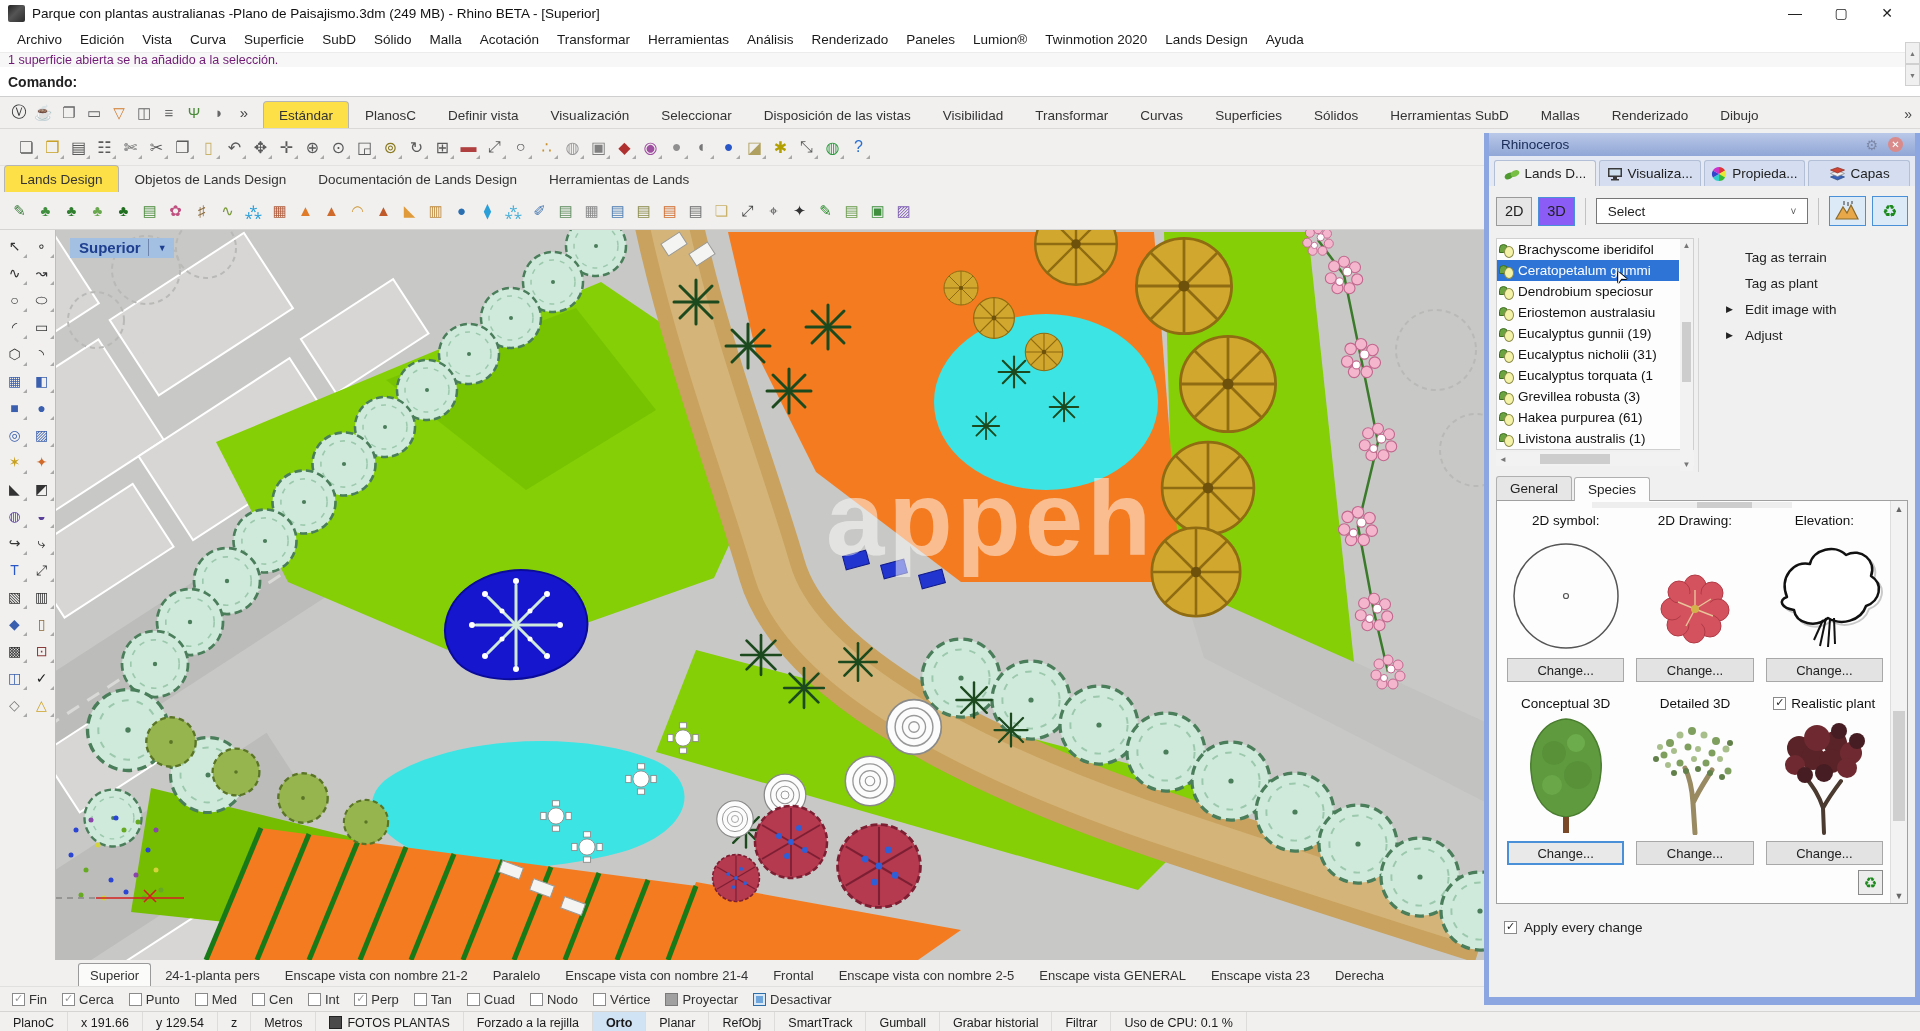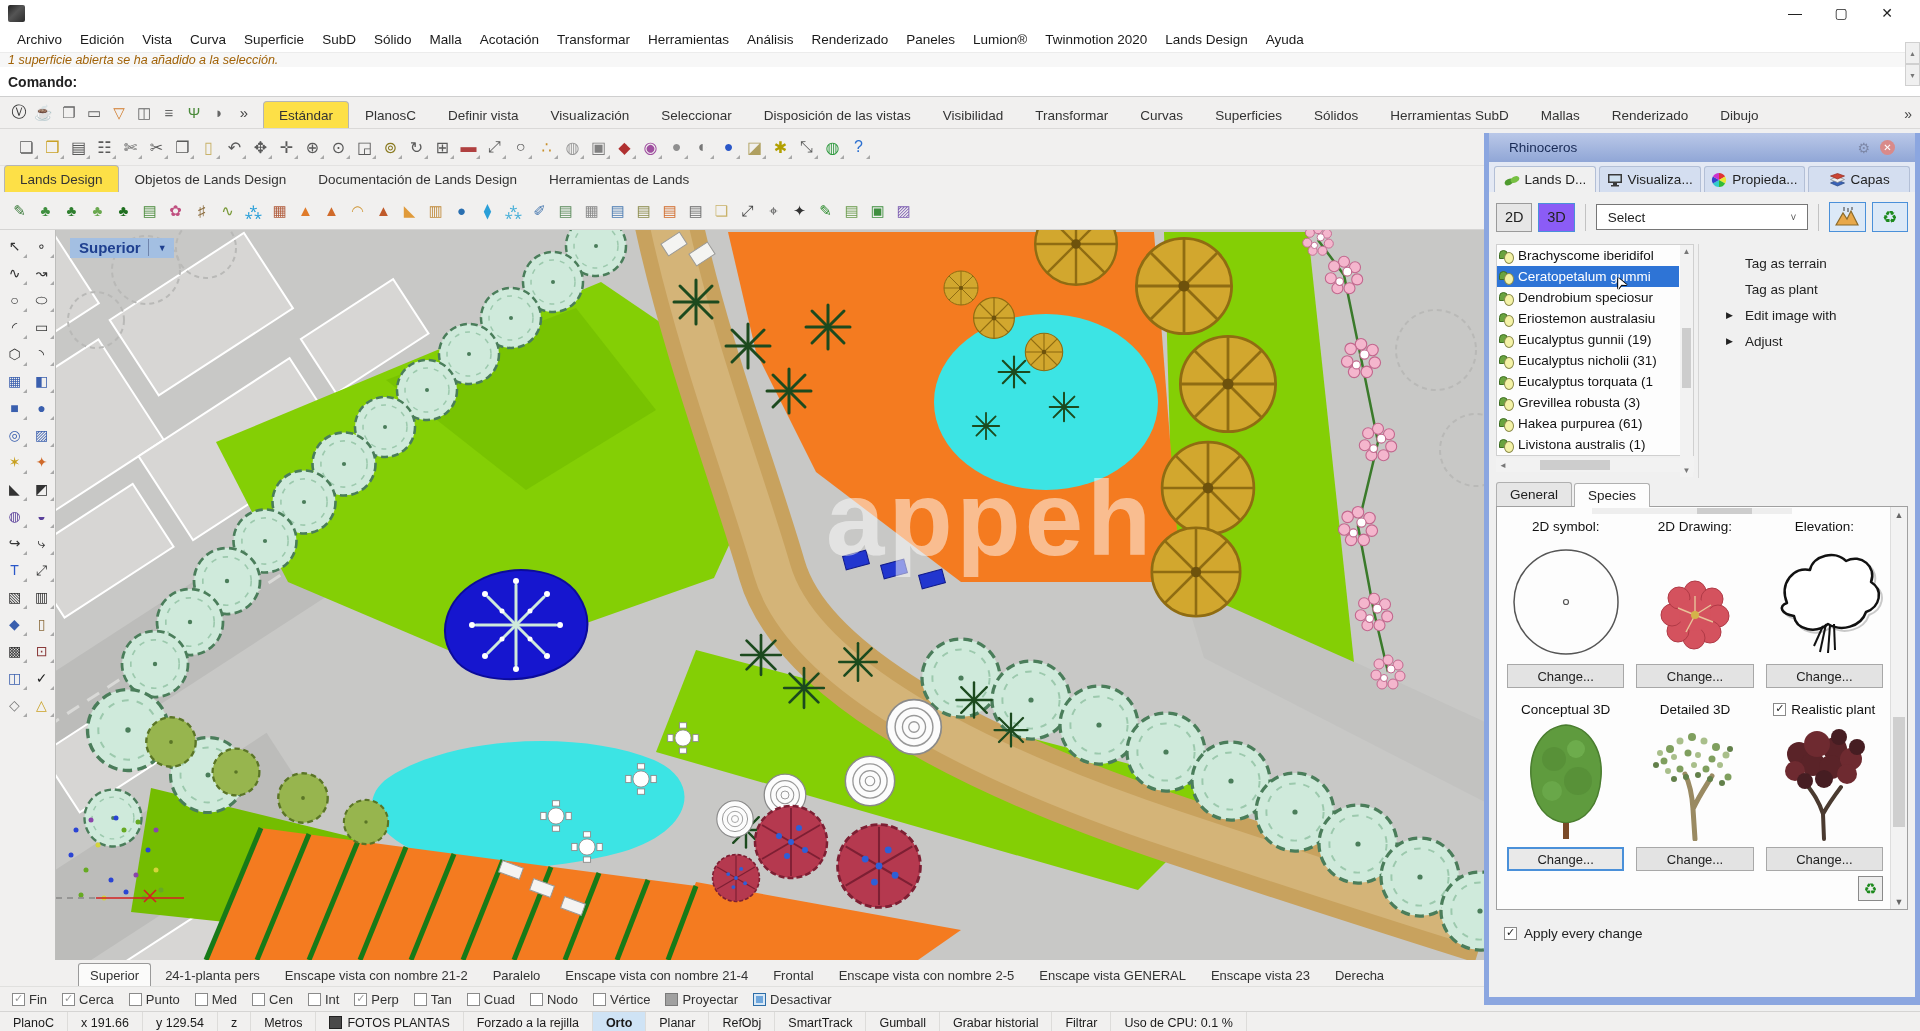--- a/index.html
+++ b/index.html
@@ -13,21 +13,21 @@
 .titlebar{height:26px;background:#fff;display:flex;align-items:center;padding:0 4px;}
 .rhino-logo{width:17px;height:17px;margin:0 7px 0 4px;border-radius:2px;
   background:linear-gradient(135deg,#222 0%,#555 45%,#2b2b2b 100%);flex:none;}
 .title-text{font-size:13.5px;color:#111;}
 .win-controls{margin-left:auto;display:flex;gap:0;padding-right:6px;}
 .win-btn{width:46px;height:24px;display:flex;align-items:center;justify-content:center;font-size:14px;color:#222;}
 
 .menubar{height:26px;background:#fff;display:flex;align-items:center;padding-left:8px;}
 .menu-item{padding:2px 9px;font-size:13.5px;color:#1a1a1a;white-space:nowrap;}
 
-.cmd-history{height:15px;background:#f7f7f7;font-size:12.5px;color:#a16207;padding-left:8px;overflow:hidden;line-height:15px;border-top:1px solid #ececec;font-style:italic;}
+.cmd-history{height:15px;background:#f7f7f7;font-size:12.5px;color:#701a75;padding-left:8px;overflow:hidden;line-height:15px;border-top:1px solid #ececec;}
 .cmd-line{height:30px;background:#fff;border-bottom:1px solid #cfcfcf;display:flex;align-items:center;padding-left:8px;font-weight:bold;font-size:14px;}
 .cmd-scroll{position:absolute;top:42px;right:0;width:15px;height:44px;display:flex;flex-direction:column;z-index:6;}
 .cmd-scroll span{flex:1;background:#f0f0f0;border:1px solid #d0d0d0;font-size:7px;color:#777;display:flex;align-items:center;justify-content:center;}
 
 .tabstrip{height:32px;background:#f1f0ef;display:flex;align-items:flex-end;border-bottom:1px solid #dad9d8;}
 .vray-bar{display:flex;align-items:center;gap:3px;height:100%;padding:0 8px;}
 .vray-ico{width:22px;height:24px;display:flex;align-items:center;justify-content:center;font-size:15px;}
 .tabs-flex{display:flex;align-items:flex-end;flex:1;}
 .tab{padding:6px 15px 5px;font-size:13.5px;color:#333;border:1px solid transparent;border-bottom:none;border-radius:4px 4px 0 0;white-space:nowrap;}
 .tab.active{background:#fde047;border-color:#b5b5b5;}
@@ -60,21 +60,21 @@
 .cb.filled{background:#a0a0a0;border-color:#7a7a7a;}
 .cb.blue{background:#6ea6dc;border-color:#2d6da8;box-shadow:inset 0 0 0 2px #d8e8f6;}
 
 .statusbar{height:22px;background:#f1f0ef;border-top:1px solid #d5d4d3;display:flex;align-items:center;font-size:12.5px;color:#1a1a1a;}
 .status-item{padding:0 13px;border-right:1px solid #dddcda;height:100%;display:flex;align-items:center;gap:5px;white-space:nowrap;}
 .status-item.active{background:#cfe3f5;font-weight:bold;}
 .status-item.swatch::before{content:"";width:11px;height:11px;background:#4a4a4a;border:1px solid #222;display:inline-block;}
 
 .side-panel{position:absolute;top:133px;right:0;width:436px;height:872px;background:#f0f0f0;
   border-left:5px solid #8ba6e0;border-right:5px solid #8ba6e0;border-bottom:8px solid #8ba6e0;z-index:5;}
-.panel-title{height:29px;background:linear-gradient(#bac8e8,#90a6d6);display:flex;align-items:center;padding:0 20px;font-size:13.5px;color:#182a55;}
+.panel-title{height:23px;background:linear-gradient(#bac8e8,#90a6d6);display:flex;align-items:center;padding:0 12px;font-size:13.5px;color:#182a55;}
 .panel-title .spacer{flex:1;}
 .panel-gear{color:#7d88a8;font-size:14px;margin-right:10px;}
 .panel-x{width:15px;height:15px;border-radius:50%;background:#d98a8a;color:#fff;font-size:10px;display:flex;align-items:center;justify-content:center;}
 .panel-tabs{height:30px;display:flex;background:#e4e9f4;padding:4px 5px 0;gap:3px;}
 .ptab{flex:1;display:flex;align-items:center;justify-content:center;gap:5px;font-size:13.5px;color:#222;
   background:#d4def0;border:1px solid #b3bfd6;border-bottom:none;border-radius:3px 3px 0 0;padding:3px 2px;white-space:nowrap;overflow:hidden;}
 .ptab.active{background:#f0f0f0;}
 .panel-body{padding:10px 7px 0;position:relative;height:608px;}
 .ctrl-row{display:flex;align-items:center;gap:6px;margin-bottom:12px;}
 .btn-2d3d{width:37px;height:29px;border:1px solid #9a9a9a;background:#e6e6e6;display:flex;align-items:center;justify-content:center;font-size:14.5px;}
@@ -120,20 +120,21 @@
 .sync-mini{position:absolute;right:24px;bottom:8px;width:25px;height:25px;border:1px solid #8a8a8a;background:#ececec;color:#1d8a1d;font-size:15px;display:flex;align-items:center;justify-content:center;}
 .apply-row{margin-top:16px;display:flex;align-items:center;gap:7px;font-size:13.5px;padding-left:8px;}
 .cb.dark::after{color:#222;}
 .wm{font-weight:bold;}
 </style>
 </head>
 <body>
 
 <div class="titlebar">
   <span class="rhino-logo"></span>
+  <span class="title-text">Parque con plantas australianas -Plano de Paisajismo.3dm (249 MB) - Rhino BETA - [Superior]</span>
   <span class="win-controls">
     <span class="win-btn">—</span>
     <span class="win-btn">▢</span>
     <span class="win-btn">✕</span>
   </span>
 </div>
 
 <div class="menubar">
 
 <span class="menu-item">Archivo</span>

